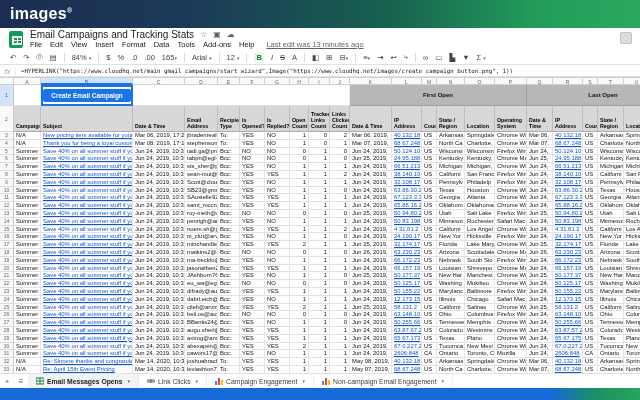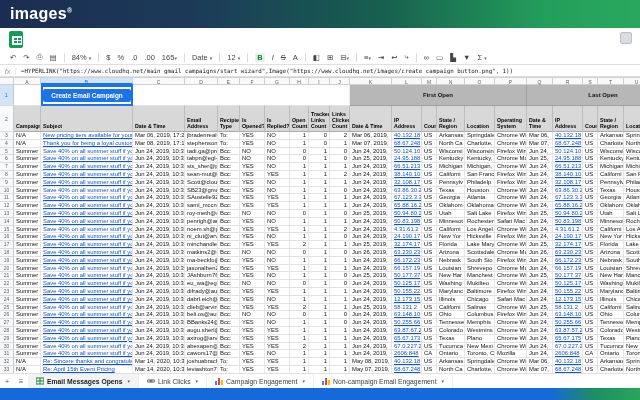--- a/index.html
+++ b/index.html
@@ -95,38 +95,56 @@
 <body>
 
 <div id="app">
 
   <div class="brand-banner">
     <span class="brand-logo"><span>images</span><sup>®</sup></span>
   </div>
 
   <div class="sheet-header">
     <div class="file-icon"></div>
+    <div class="title-line">
+      <span class="doc-title">Email Campaigns and Tracking Stats</span>
+      <span class="hdr-ic">☆</span>
+      <span class="hdr-ic">▣</span>
+      <span class="hdr-ic">☁</span>
+    </div>
+    <div class="menu-line" id="menu-bar">
+        <span class="menu-item">File</span>
+        <span class="menu-item">Edit</span>
+        <span class="menu-item">View</span>
+        <span class="menu-item">Insert</span>
+        <span class="menu-item">Format</span>
+        <span class="menu-item">Data</span>
+        <span class="menu-item">Tools</span>
+        <span class="menu-item">Add-ons</span>
+        <span class="menu-item">Help</span>
+        <span class="menu-item last-edit">Last edit was 13 minutes ago</span>
+      </div>
     <div class="ext-icon"></div>
   </div>
 
   <div class="toolbar">
     <span class="tb">↶</span>
     <span class="tb">↷</span>
     <span class="tb">⎙</span>
     <span class="tb">▤</span>
     <span class="tb-sep"></span>
     <span class="tb"><span>84%</span> <span class="tb-caret">▾</span></span>
     <span class="tb-sep"></span>
     <span class="tb">$</span>
     <span class="tb">%</span>
     <span class="tb">.0</span>
     <span class="tb">.00</span>
     <span class="tb"><span>165</span><span class="tb-caret">▾</span></span>
     <span class="tb-sep"></span>
-    <span class="tb"><span>Date</span> <span class="tb-caret">▾</span></span>
+    <span class="tb"><span>Arial</span> <span class="tb-caret">▾</span></span>
     <span class="tb-sep"></span>
     <span class="tb"><span>12</span> <span class="tb-caret">▾</span></span>
     <span class="tb-sep"></span>
     <span class="tb"><b>B</b></span>
     <span class="tb"><i>I</i></span>
     <span class="tb"><s>S</s></span>
     <span class="tb">A</span>
     <span class="tb-sep"></span>
     <span class="tb">◧</span>
     <span class="tb">⊞</span>

